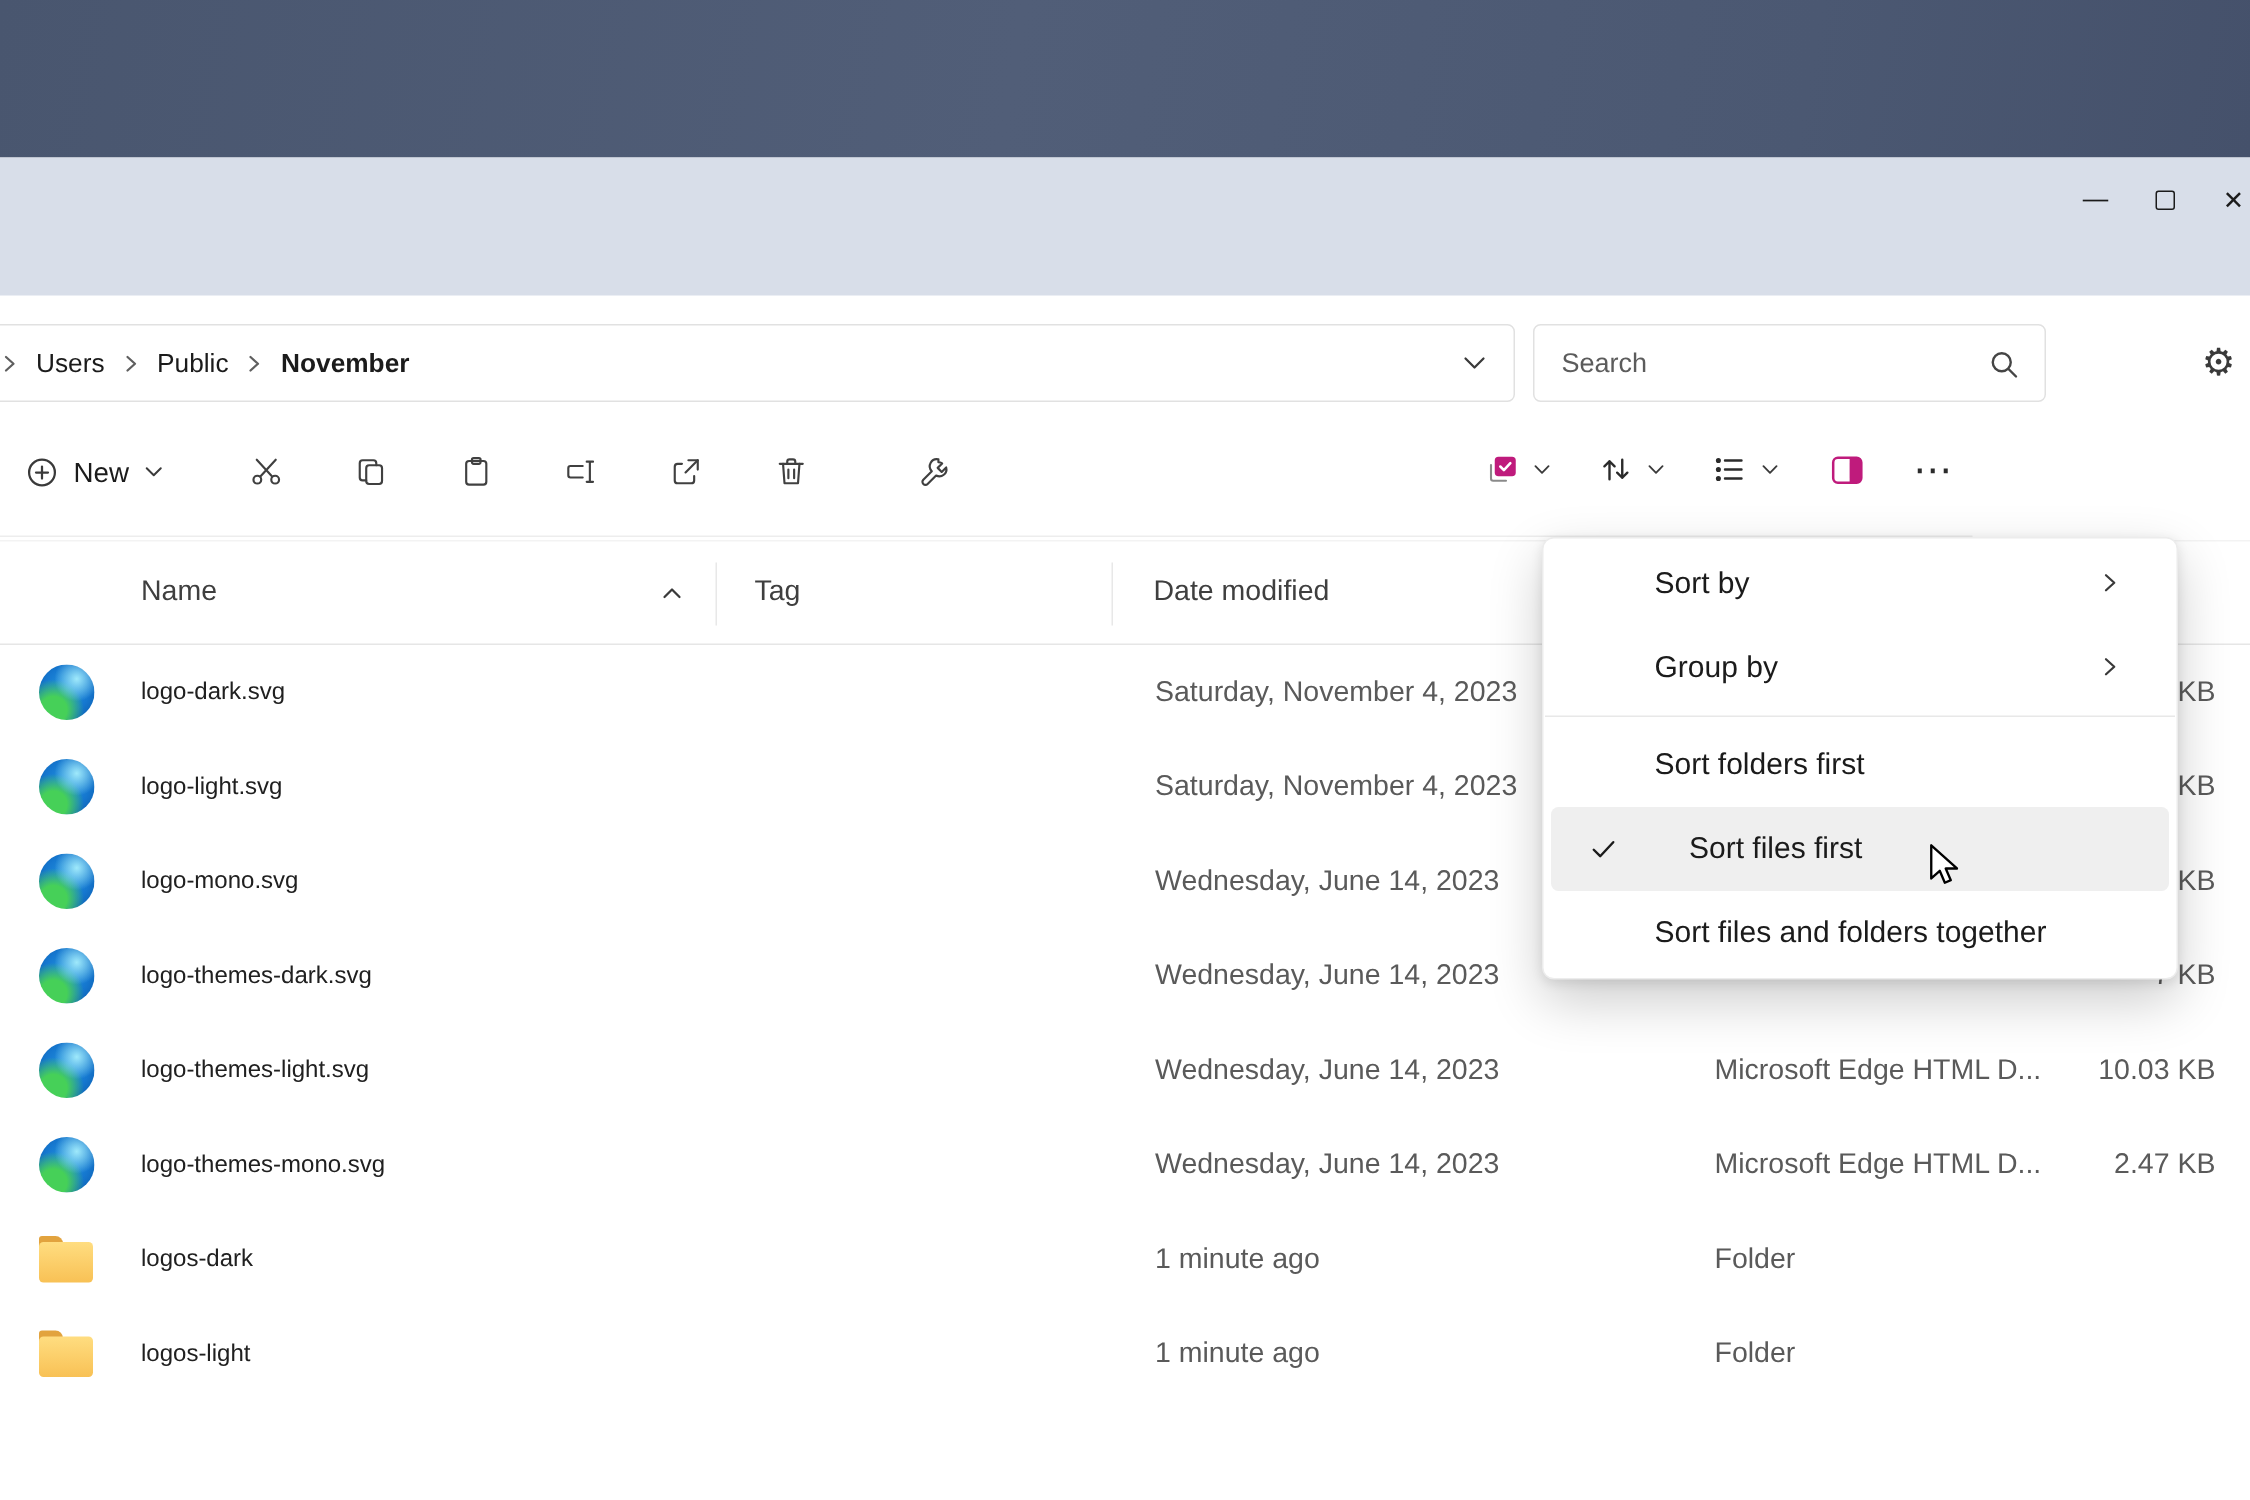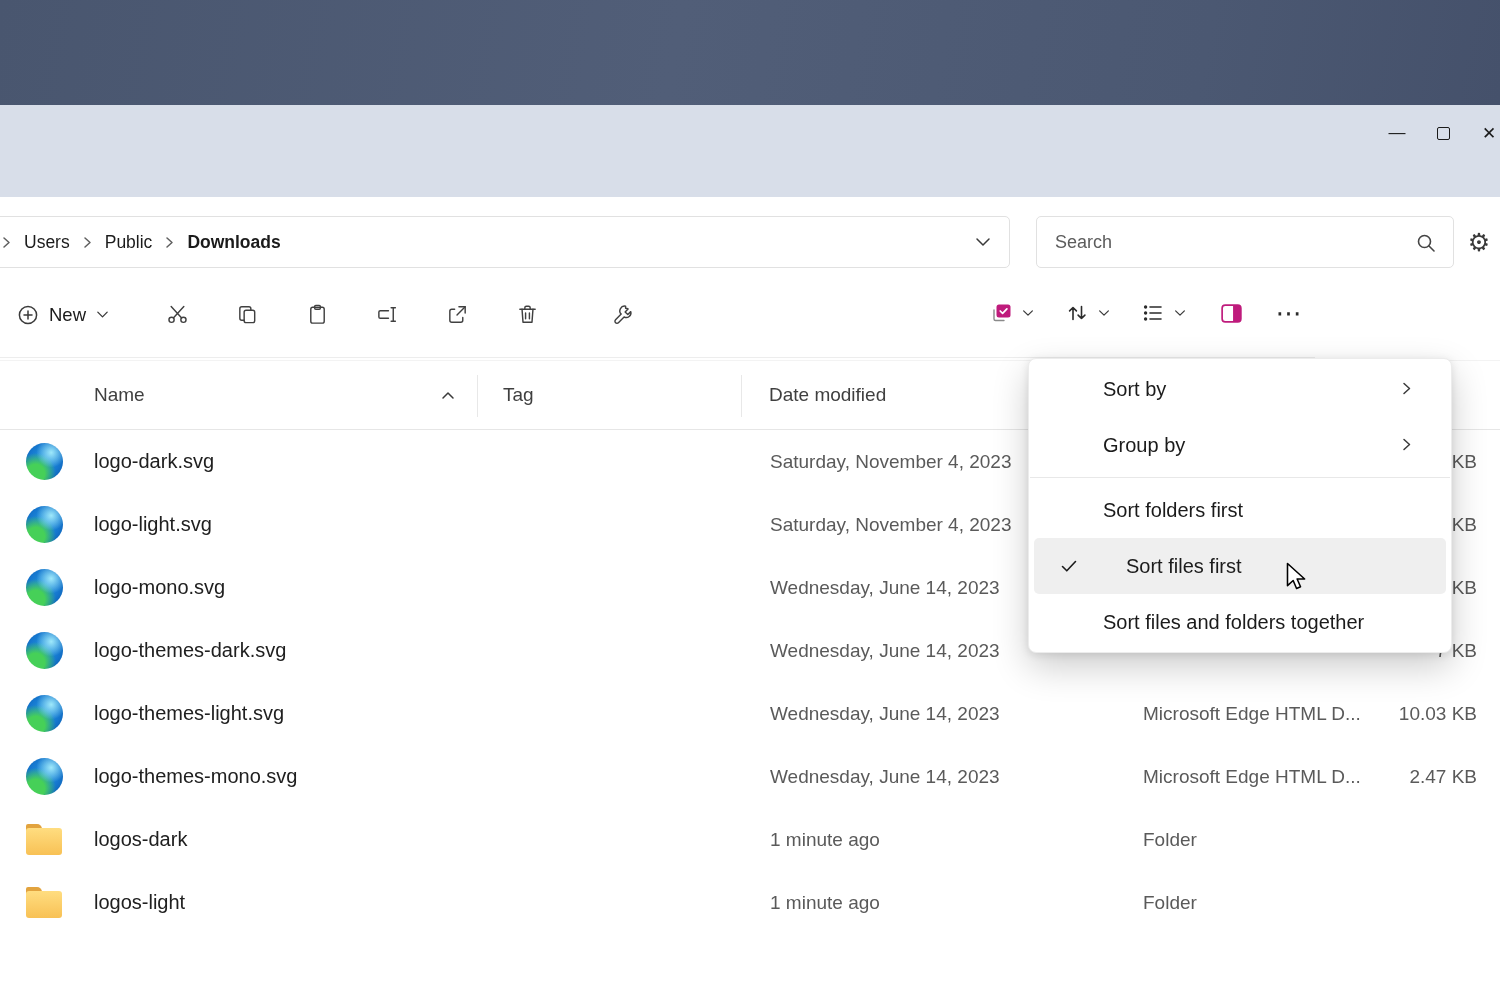--- a/index.html
+++ b/index.html
@@ -20,22 +20,22 @@
   .address-row { position:absolute; left:0; top:213px; width:1500px; height:72px; background:#fff; }
   .breadcrumb-bar { position:absolute; left:-26px; top:3px; width:1036px; height:52px;
     background:#fff; border:1px solid #e1e1e1; border-radius:5px;
     display:flex; align-items:center; padding:0 44px 0 18px; }
   .crumb { font-size:17.5px; color:#1b1b1b; padding:0 4px; white-space:nowrap; }
   .crumb.current { font-weight:700; }
   .crumb-sep { display:flex; align-items:center; margin:0 7px; color:#5f5f5f; }
   .bc-dropdown { position:absolute; right:16px; top:15px; }
   svg.ic { display:block; }
 
-  .search-box { position:absolute; left:1022px; top:3px; width:418px; height:52px;
-    background:#fff; border:1px solid #e1e1e1; border-radius:5px;margin-left:14px; }
+  .search-box { position:absolute; left:1022px; top:3px; width:342px; height:52px;
+    background:#fff; border:1px solid #e1e1e1; border-radius:5px; }
   .search-box input { width:100%; height:100%; border:none; outline:none; background:transparent;
     font-family:"Liberation Sans", sans-serif; font-size:18px; color:#1b1b1b; padding:0 52px 0 18px; }
   .search-box input::placeholder { color:#5c5c5c; }
   .search-icon-wrap { position:absolute; right:16px; top:15px; }
   .gear-btn { position:absolute; left:1458px; top:8px; width:42px; height:42px;
     display:flex; align-items:center; justify-content:center; font-size:25px; color:#3a3a3a; }
 
   
   .toolbar { position:absolute; left:0; top:272px; width:1315px; height:86px; background:#fff;
     display:flex; align-items:center; border-bottom:1px solid #ededed; }
@@ -58,21 +58,21 @@
   .hdr-name { display:flex; align-items:center; justify-content:space-between; padding-right:22px; }
   .hdr-tag { padding-left:26px; }
   .hdr-date { padding-left:28px; }
   .col-sep { position:absolute; top:14px; width:1px; height:42px; background:#e8e8e8; }
 
   
   .rows { position:absolute; left:0; top:430px; width:1500px; }
   .file-row { height:63px; display:grid; grid-template-columns:94px 383px 264px 369px 273px 94px;
     align-items:center; }
   .cell-icon { padding-left:26px; }
-  .cell-name { font-size:20px; color:#202020; white-space:nowrap; overflow:hidden; }
+  .cell-name { font-size:16px; color:#202020; white-space:nowrap; overflow:hidden; }
   .cell-date, .cell-type { font-size:19px; color:#5a5a5a; white-space:nowrap; overflow:hidden; }
   .cell-date { padding-left:29px; }
   .cell-type { padding-left:33px; }
   .cell-size { font-size:19px; color:#5a5a5a; text-align:right; white-space:nowrap; }
 
   .edge-icon { width:37px; height:37px; border-radius:50%;
     background:
       radial-gradient(circle at 68% 26%, #9fe9fb 0%, rgba(159,233,251,0) 40%),
       radial-gradient(circle at 26% 82%, #46d058 0%, #46d058 22%, rgba(70,208,88,0) 50%),
       radial-gradient(circle at 50% 45%, #2699e0 0%, #1577cf 55%, #0b57a8 100%); }
@@ -130,21 +130,21 @@
         <svg class="ic" width="13" height="13" viewBox="0 0 13 13">
             <path d="M4 2l5 4.5L4 11" fill="none" stroke="#5f5f5f" stroke-width="1.5" stroke-linecap="round" stroke-linejoin="round"></path>
           </svg>
       </span>
       <span class="crumb">Public</span>
       <span class="crumb-sep">
         <svg class="ic" width="13" height="13" viewBox="0 0 13 13">
             <path d="M4 2l5 4.5L4 11" fill="none" stroke="#5f5f5f" stroke-width="1.5" stroke-linecap="round" stroke-linejoin="round"></path>
           </svg>
       </span>
-      <span class="crumb current">Downloads</span>
+      <span class="crumb current">November</span>
       <span class="bc-dropdown">
         <svg class="ic" width="20" height="20" viewBox="0 0 20 20">
             <path d="M4 7l6 6 6-6" fill="none" stroke="#3a3a3a" stroke-width="1.5" stroke-linecap="round" stroke-linejoin="round"></path>
           </svg>
       </span>
     </div>
 
     <div class="search-box">
       <input type="text" placeholder="Search" style="">
       <span class="search-icon-wrap">

